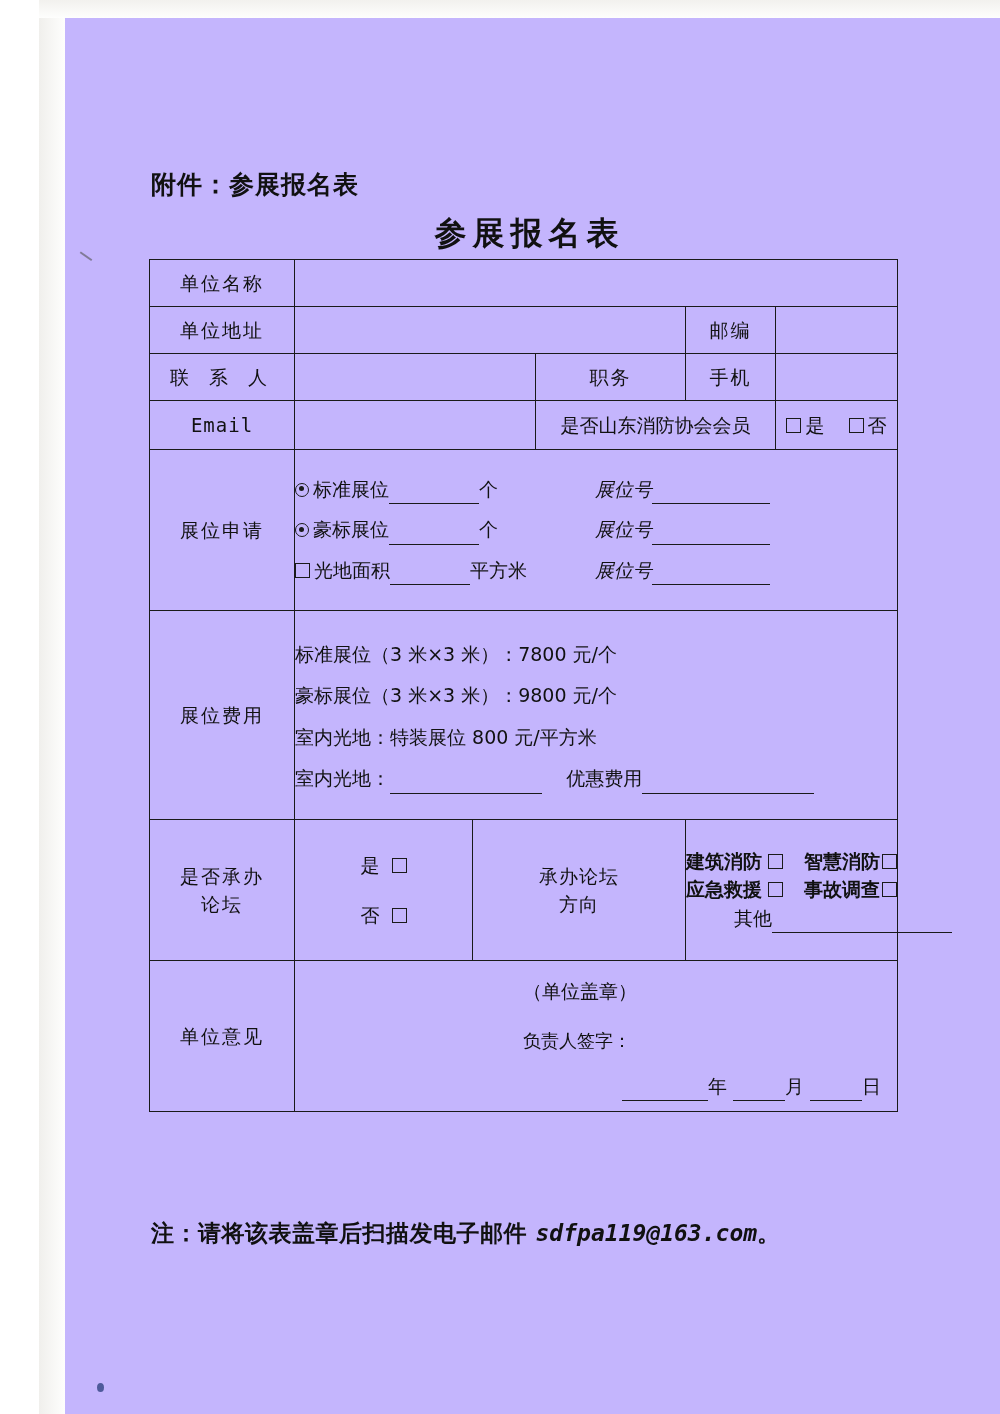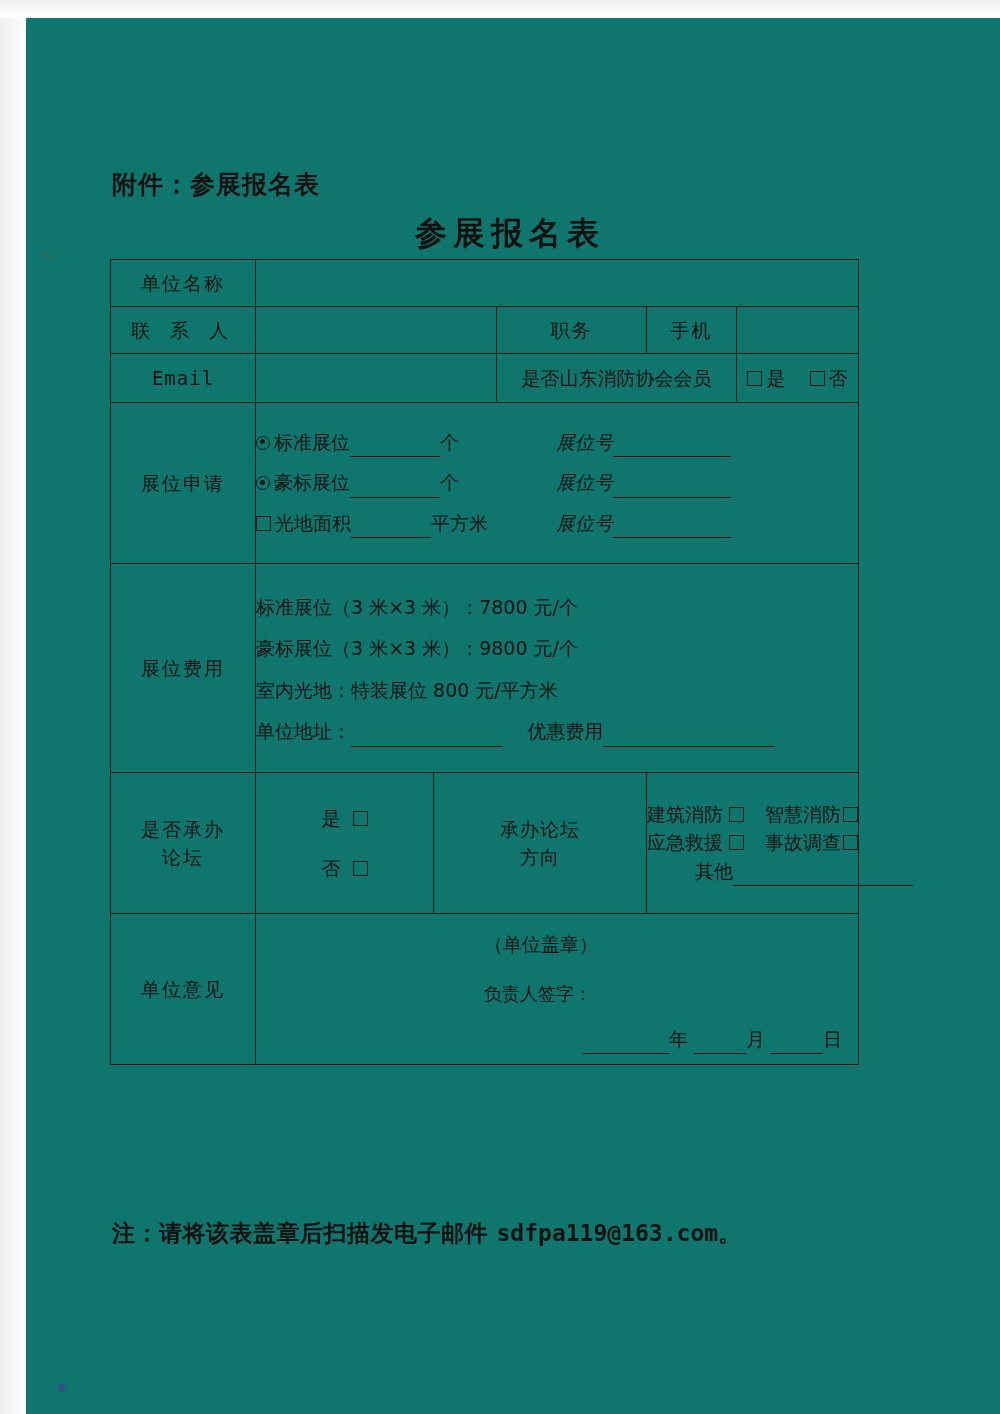--- a/index.html
+++ b/index.html
@@ -11,21 +11,22 @@
     height: 1414px;
     background: #ffffff;
     font-family: "DejaVu Sans", "Liberation Sans", sans-serif;
     color: #111111;
     position: relative;
     overflow: hidden;
   }
   .page {
     position: absolute;
     inset: 0;
-    background: #0f766e;
+    background: #c4b5fd;
+    margin-left: 39px;
   }
   
   .scan-edge-left {
     position: absolute;
     left: 0; top: 0; bottom: 0; width: 26px;
     background: linear-gradient(to right, #f0efec, #fefefd);
   }
   .scan-edge-top {
     position: absolute;
     left: 0; right: 0; top: 0; height: 18px;
@@ -151,20 +152,21 @@
     text-align: center;
     line-height: 1.7;
     letter-spacing: 1px;
   }
   .forum-opts {
     font-size: 19px;
     line-height: 2.1;
   }
   .forum-opts .row {
     display: flex;
+    font-weight: bold;
   }
   .forum-opts .row .c1 { width: 205px; white-space: nowrap; }
   .forum-opts .row .c2 { white-space: nowrap; }
   .forum-other {
     padding-left: 48px;
     white-space: nowrap;
   }
   .opinion {
     height: 150px;
     position: relative;
@@ -194,20 +196,21 @@
     left: 112px;
     top: 1218px;
     font-size: 23px;
     font-weight: bold;
     letter-spacing: 0.5px;
   }
   .note .mail {
     font-family: "DejaVu Sans Mono", "Liberation Mono", monospace;
     font-weight: bold;
     letter-spacing: 0;
+    font-style: italic;
   }
   .tick-mark {
     position: absolute;
     left: 36px;
     top: 254px;
     width: 14px;
     height: 14px;
     border-top: 2px solid #555;
     transform: rotate(35deg);
     opacity: .6;
@@ -243,20 +246,26 @@
       <col style="width:150px">
       <col style="width:90px">
       <col style="width:122px">
     </colgroup>
     <tbody>
       <tr>
         <td class="lbl" style="height:46px">单位名称</td>
         <td colspan="5" class="cell-empty"></td>
       </tr>
       <tr>
+        <td class="lbl" style="height:46px">单位地址</td>
+        <td colspan="3" class="cell-empty"></td>
+        <td class="lbl">邮编</td>
+        <td class="cell-empty"></td>
+      </tr>
+      <tr>
         <td class="lbl-sp" style="height:46px">联 系 人</td>
         <td colspan="2" class="cell-empty"></td>
         <td class="lbl">职务</td>
         <td class="lbl">手机</td>
         <td class="cell-empty"></td>
       </tr>
       <tr>
         <td class="lbl mono" style="height:48px">Email</td>
         <td colspan="2" class="cell-empty"></td>
         <td colspan="2" class="center">是否山东消防协会会员</td>
@@ -297,21 +306,21 @@
         </td>
       </tr>
 
       <tr>
         <td class="lbl" style="height:208px">展位费用</td>
         <td colspan="5">
           <div class="fee-line">标准展位（3 米×3 米）：7800 元/个</div>
           <div class="fee-line">豪标展位（3 米×3 米）：9800 元/个</div>
           <div class="fee-line">室内光地：特装展位 800 元/平方米</div>
           <div class="fee-total">
-            <span>单位地址：</span><span class="u" style="width:152px">&nbsp;</span>
+            <span>室内光地：</span><span class="u" style="width:152px">&nbsp;</span>
             &nbsp;&nbsp;
             <span>优惠费用</span><span class="u" style="width:172px">&nbsp;</span>
           </div>
         </td>
       </tr>
 
 
       <tr>
         <td class="lbl" style="height:140px">
           <div>是否承办</div>

